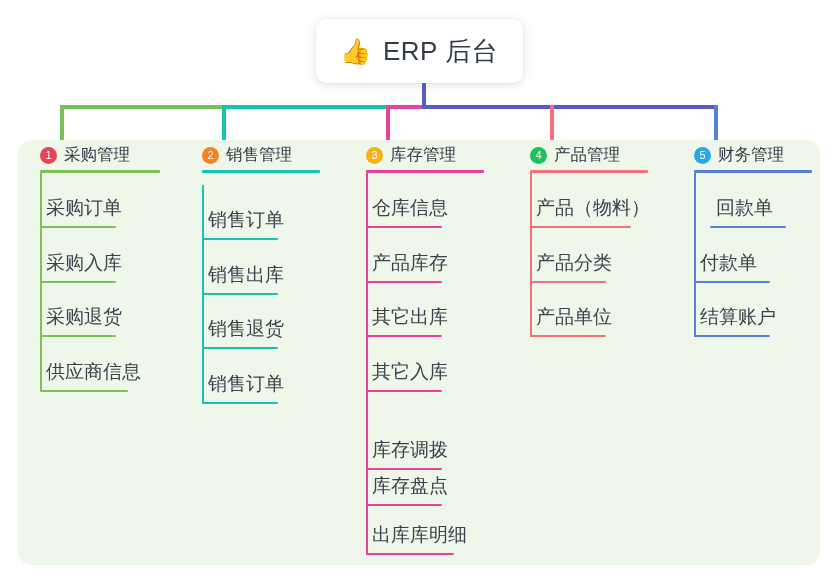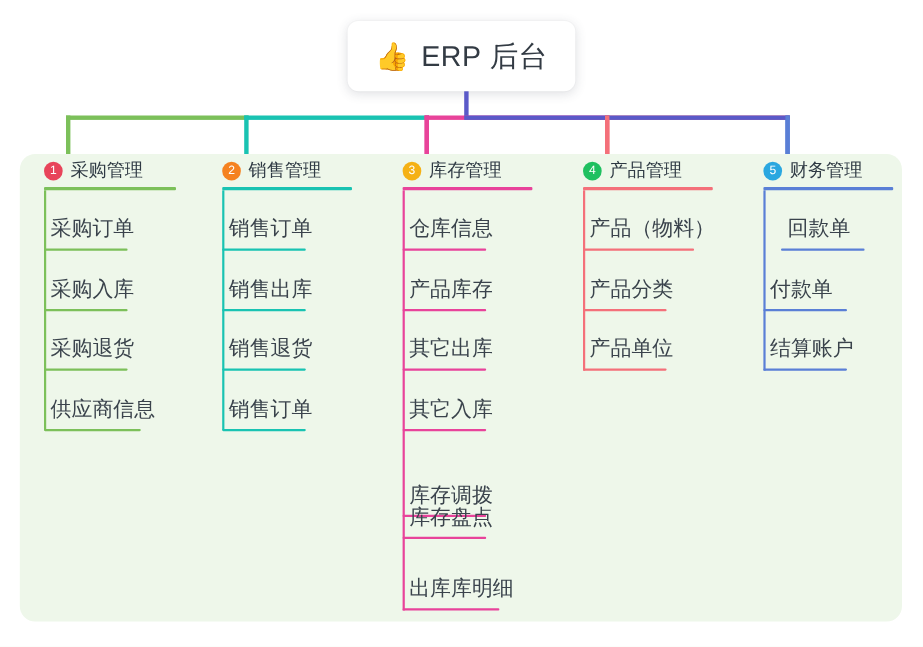--- a/index.html
+++ b/index.html
@@ -94,42 +94,42 @@
             <div class="leaf" style="position: absolute; left: 22px; top: 131px; padding-left: 0px; width: 76px;"><div class="leaf-text">采购退货</div><div class="leaf-rule" style="background: rgb(124, 192, 90); width: 76px;"></div></div>
             <div class="leaf" style="position: absolute; left: 22px; top: 185.5px; padding-left: 0px; width: 88px;"><div class="leaf-text">供应商信息</div><div class="leaf-rule" style="background: rgb(124, 192, 90); width: 88px;"></div></div>
           </div>
         </div>
         <div class="col" style="left: 162px; width: 152px;">
           <div class="col-head">
             <span class="badge" style="background: rgb(245, 130, 32);">2</span>
             <span class="col-title">销售管理</span>
           </div>
           <div class="head-rule" style="width: 118px; background: rgb(25, 195, 178);"></div>
-          <div class="branch" style="position: relative; height: 247px;">
+          <div class="branch" style="position: relative; height: 247px; margin-top: 12px;">
             <div class="spine" style="background: rgb(25, 195, 178); height: 218px;"></div>
             <div class="leaf" style="position: absolute; left: 22px; top: 22px; padding-left: 0px; width: 76px;"><div class="leaf-text">销售订单</div><div class="leaf-rule" style="background: rgb(25, 195, 178); width: 76px;"></div></div>
             <div class="leaf" style="position: absolute; left: 22px; top: 76.5px; padding-left: 0px; width: 76px;"><div class="leaf-text">销售出库</div><div class="leaf-rule" style="background: rgb(25, 195, 178); width: 76px;"></div></div>
             <div class="leaf" style="position: absolute; left: 22px; top: 131px; padding-left: 0px; width: 76px;"><div class="leaf-text">销售退货</div><div class="leaf-rule" style="background: rgb(25, 195, 178); width: 76px;"></div></div>
             <div class="leaf" style="position: absolute; left: 22px; top: 185.5px; padding-left: 0px; width: 76px;"><div class="leaf-text">销售订单</div><div class="leaf-rule" style="background: rgb(25, 195, 178); width: 76px;"></div></div>
           </div>
         </div>
         <div class="col" style="left: 326px; width: 152px;">
           <div class="col-head">
             <span class="badge" style="background: rgb(245, 177, 21);">3</span>
             <span class="col-title">库存管理</span>
           </div>
           <div class="head-rule" style="width: 118px; background: rgb(232, 67, 154);"></div>
           <div class="branch" style="position: relative; height: 410.5px;">
             <div class="spine" style="background: rgb(232, 67, 154); height: 381.5px;"></div>
             <div class="leaf" style="position: absolute; left: 22px; top: 22px; padding-left: 0px; width: 76px;"><div class="leaf-text">仓库信息</div><div class="leaf-rule" style="background: rgb(232, 67, 154); width: 76px;"></div></div>
             <div class="leaf" style="position: absolute; left: 22px; top: 76.5px; padding-left: 0px; width: 76px;"><div class="leaf-text">产品库存</div><div class="leaf-rule" style="background: rgb(232, 67, 154); width: 76px;"></div></div>
             <div class="leaf" style="position: absolute; left: 22px; top: 131px; padding-left: 0px; width: 76px;"><div class="leaf-text">其它出库</div><div class="leaf-rule" style="background: rgb(232, 67, 154); width: 76px;"></div></div>
             <div class="leaf" style="position: absolute; left: 22px; top: 185.5px; padding-left: 0px; width: 76px;"><div class="leaf-text">其它入库</div><div class="leaf-rule" style="background: rgb(232, 67, 154); width: 76px;"></div></div>
             <div class="leaf" style="position: absolute; left: 22px; top: 240px; padding-left: 0px; width: 76px; margin-top: 24px;"><div class="leaf-text">库存调拨</div><div class="leaf-rule" style="background: rgb(232, 67, 154); width: 76px;"></div></div>
-            <div class="leaf" style="position: absolute; left: 22px; top: 284px; padding-left: 0px; width: 76px;"><div class="leaf-text">库存盘点</div><div class="leaf-rule" style="background: rgb(232, 67, 154); width: 76px;"></div></div>
+            <div class="leaf" style="position: absolute; left: 22px; top: 300px; padding-left: 0px; width: 76px;"><div class="leaf-text">库存盘点</div><div class="leaf-rule" style="background: rgb(232, 67, 154); width: 76px;"></div></div>
             <div class="leaf" style="position: absolute; left: 22px; top: 349px; padding-left: 0px; width: 88px;"><div class="leaf-text">出库库明细</div><div class="leaf-rule" style="background: rgb(232, 67, 154); width: 88px;"></div></div>
           </div>
         </div>
         <div class="col" style="left: 490px; width: 152px;">
           <div class="col-head">
             <span class="badge" style="background: rgb(31, 192, 96);">4</span>
             <span class="col-title">产品管理</span>
           </div>
           <div class="head-rule" style="width: 118px; background: rgb(244, 112, 122);"></div>
           <div class="branch" style="position: relative; height: 192.5px;">

